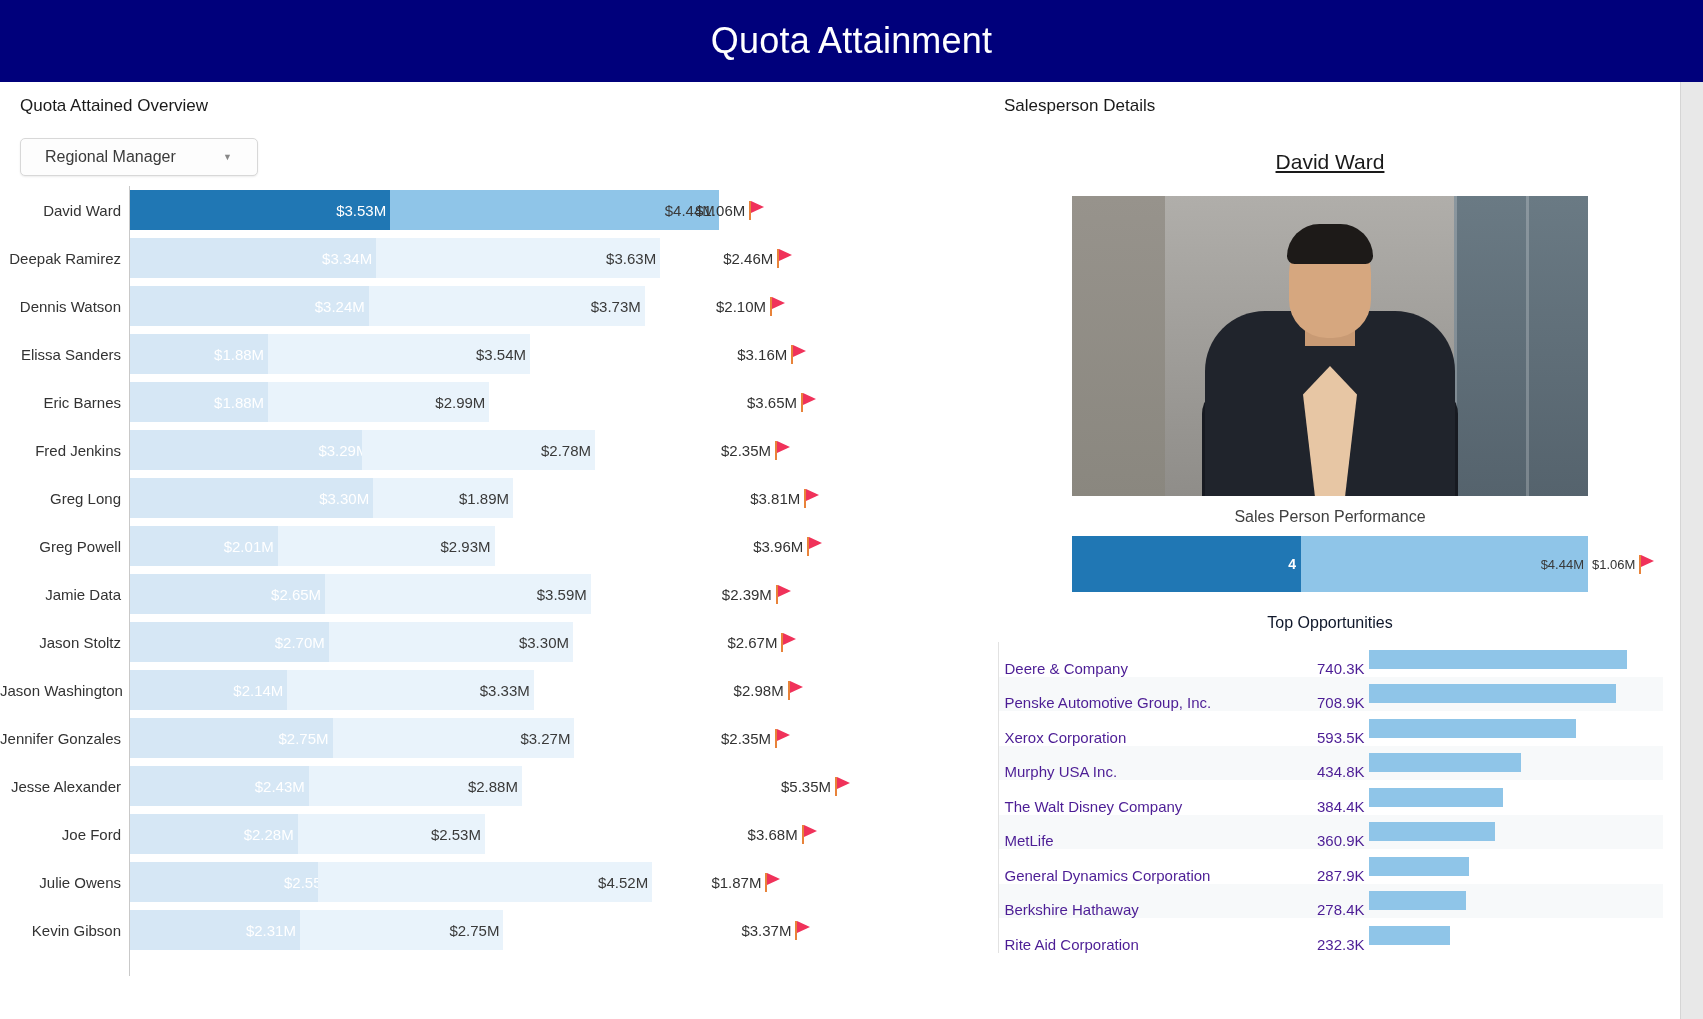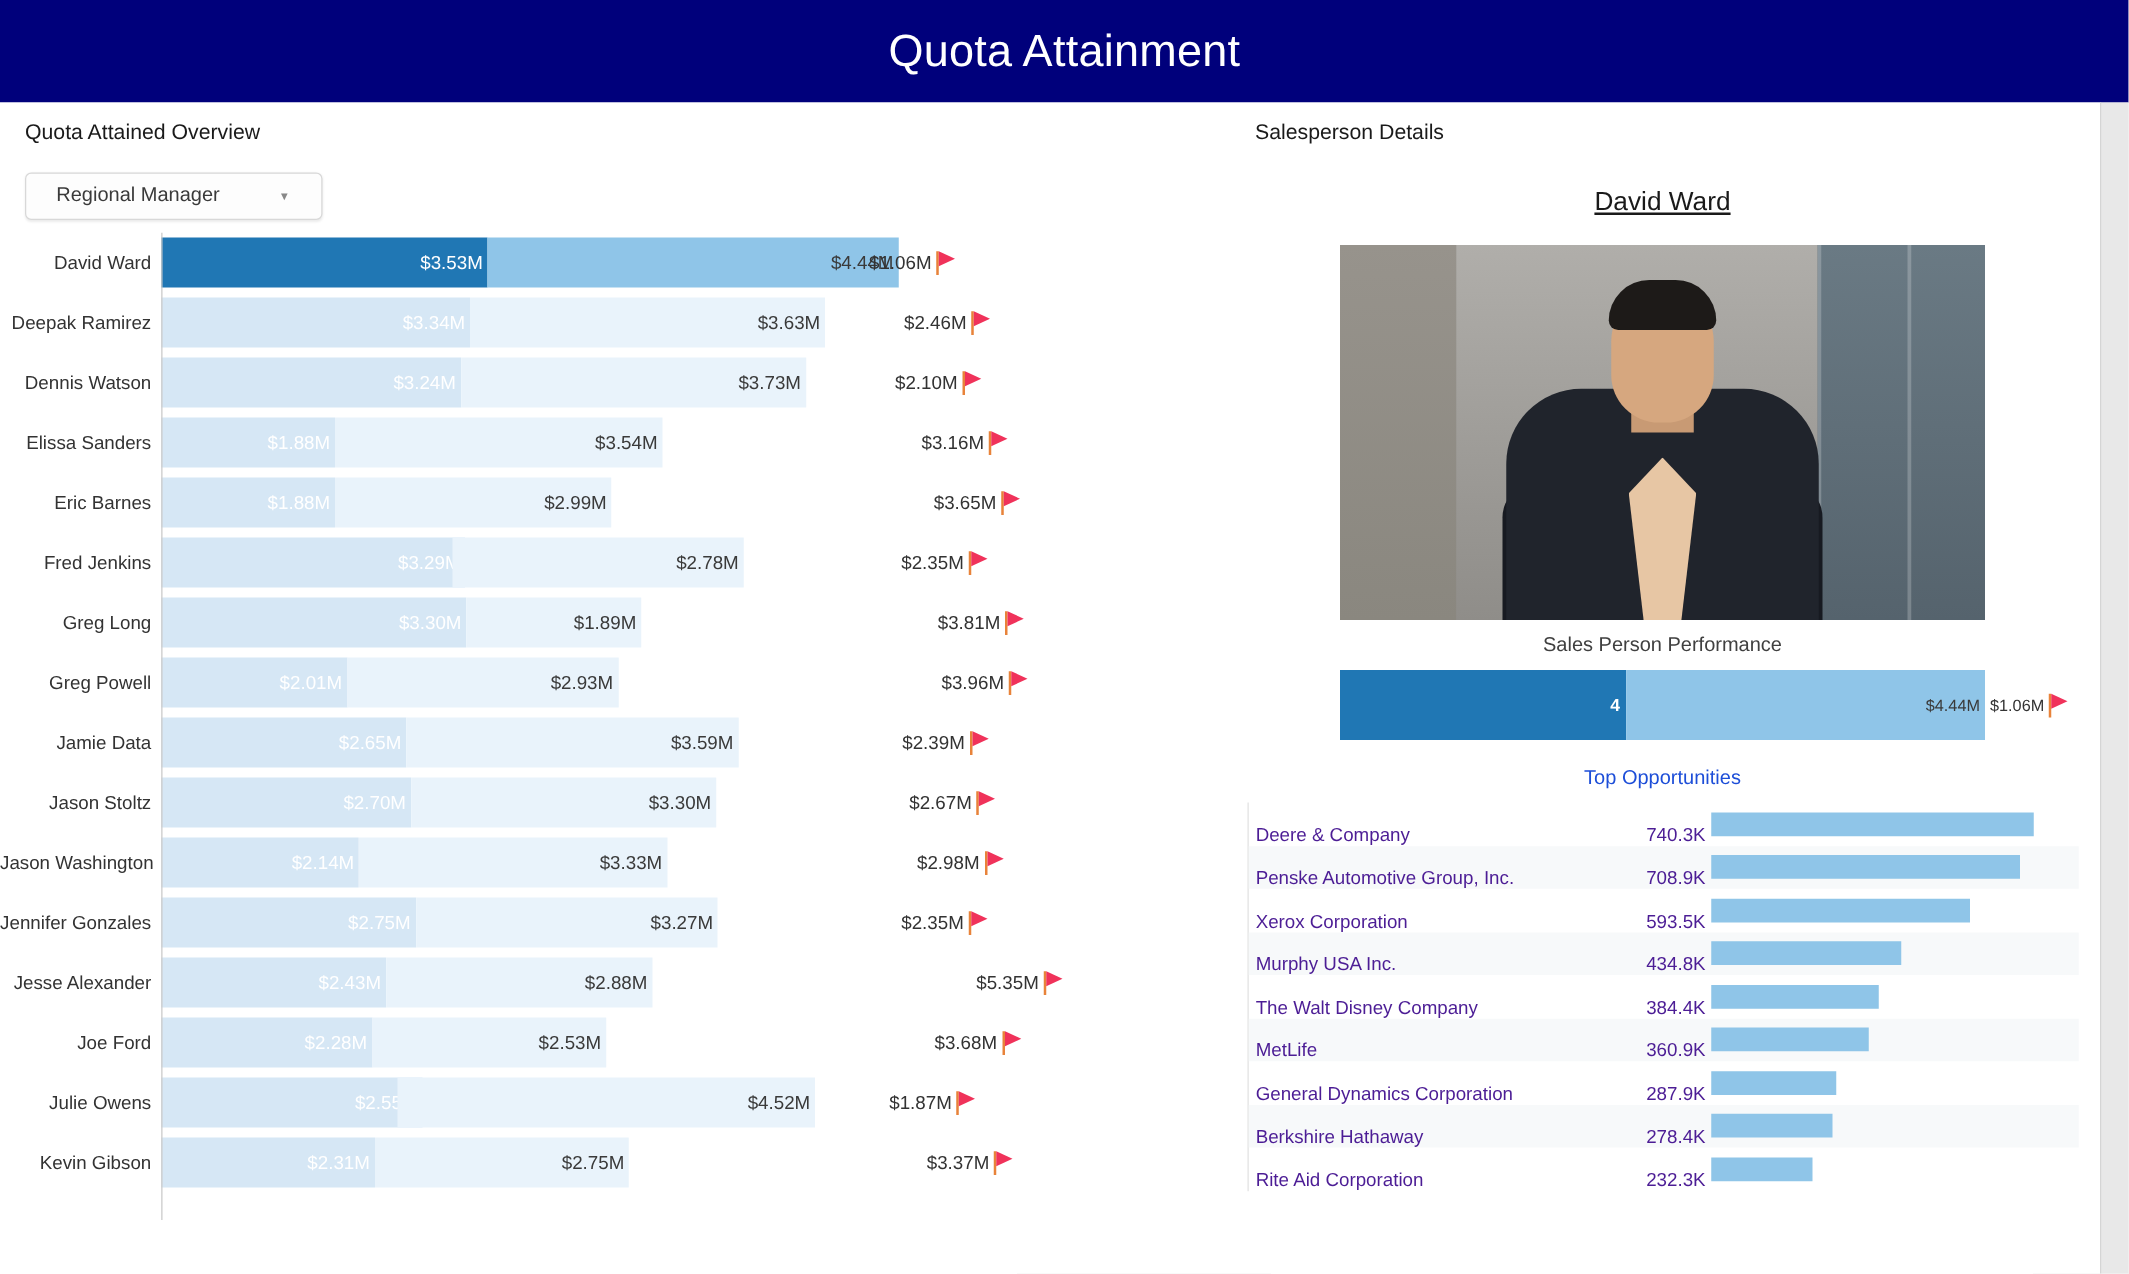--- a/index.html
+++ b/index.html
@@ -257,21 +257,21 @@
   }
   .perf-flag {
     position: absolute; top: 0; height: 56px;
     display: flex; align-items: center; font-size: 13px; color: #333;
     white-space: nowrap;
   }
 
   .opps-title {
     text-align: center;
     font-size: 16px;
-    color: #1d4ed8;
+    color: #0f172a;
     margin-top: 22px;
   }
 
   .opps {
     margin: 10px auto 0;
     width: 665px;
     border-left: 1px solid #e2e2e2;
   }
   .opp-row {
     display: flex;

